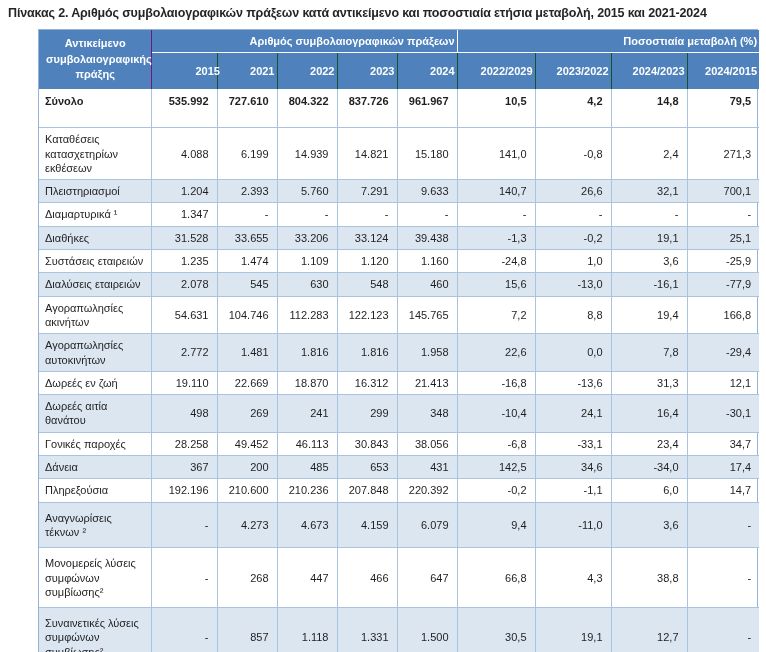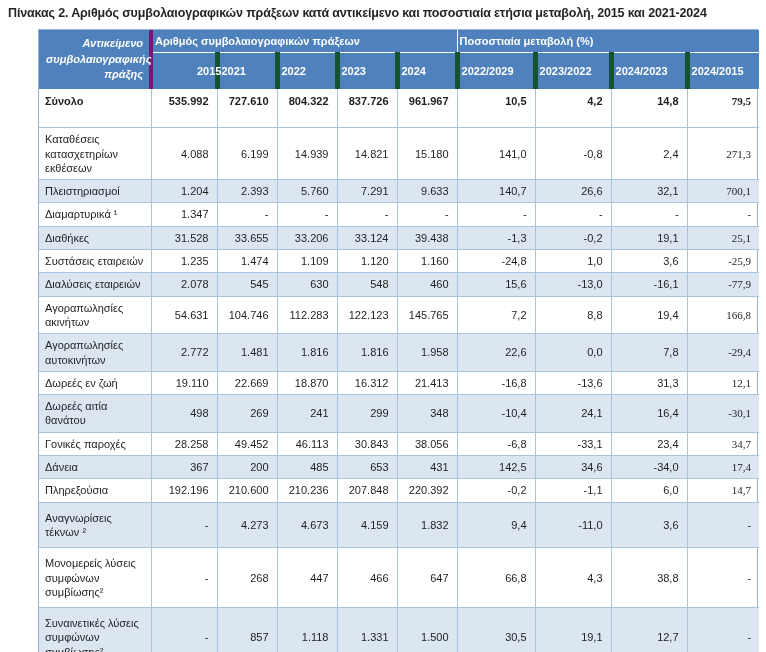--- a/index.html
+++ b/index.html
@@ -35,49 +35,48 @@
     width: 100%;
     font-size: 11px;
   }
   
   thead th {
     background: var(--header-bg, #4f81bd);
     color: var(--header-text, #ffffff);
     font-weight: bold;
     font-size: 11px;
     padding: 3px 2px;
-    text-align: left;
+    text-align: right;
     vertical-align: middle;
   }
   thead th.label-h {
-    text-align: right;
+    text-align: center;
     padding: 4px 6px 4px 7px;
-    border-right: 4px solid #701a75;
+    border-right: 1px solid #701a75;
     line-height: 1.45;
-    font-style: italic;
   }
   thead tr.group-row th.grp {
     border-bottom: 1px solid #ffffff;
     padding: 5px 2px;
   }
   thead tr.group-row th.grp1 { border-right: 1px solid #ffffff; }
   thead tr.years-row th {
     padding: 12px 2px;
   }
-  thead tr.years-row th + th { border-left: 5px solid #14532d; }
+  thead tr.years-row th + th { border-left: 1px solid #14532d; }
   thead tr.years-row th:first-child { border-left: none; padding-left: 44px; }
   
   tbody td {
     border-right: 1px solid var(--grid, #a9c4de);
     border-bottom: 1px solid var(--grid, #a9c4de);
     padding: 4px 8px 4px 2px;
     line-height: 1.3;
     vertical-align: middle;
   }
-  tbody td:last-child { border-right: none; font-family: Liberation Serif, serif; }
+  tbody td:last-child { border-right: none; }
   tbody tr:last-child td { border-bottom: none; }
   tbody td.lbl {
     text-align: left;
     padding: 4px 4px 4px 6px;
   }
   tbody td.num { text-align: right; }
   tbody tr.striped { background: var(--stripe, #dce6f1); margin-left: 28px; }
   tbody tr.total td { font-weight: bold; padding-top: 5px; padding-bottom: 19px; }
   tbody tr.roomy td { padding-top: 8px; padding-bottom: 8px; }
 </style>
@@ -286,21 +285,21 @@
           <td class="num">-1,1</td>
           <td class="num">6,0</td>
           <td class="num">14,7</td>
         </tr>
         <tr class="striped roomy">
           <td class="lbl">Αναγνωρίσεις τέκνων ²</td>
           <td class="num">-</td>
           <td class="num">4.273</td>
           <td class="num">4.673</td>
           <td class="num">4.159</td>
-          <td class="num">1.832</td>
+          <td class="num">6.079</td>
           <td class="num">9,4</td>
           <td class="num">-11,0</td>
           <td class="num">3,6</td>
           <td class="num">-</td>
         </tr>
         <tr class="roomy">
           <td class="lbl">Μονομερείς λύσεις συμφώνων συμβίωσης²</td>
           <td class="num">-</td>
           <td class="num">268</td>
           <td class="num">447</td>

